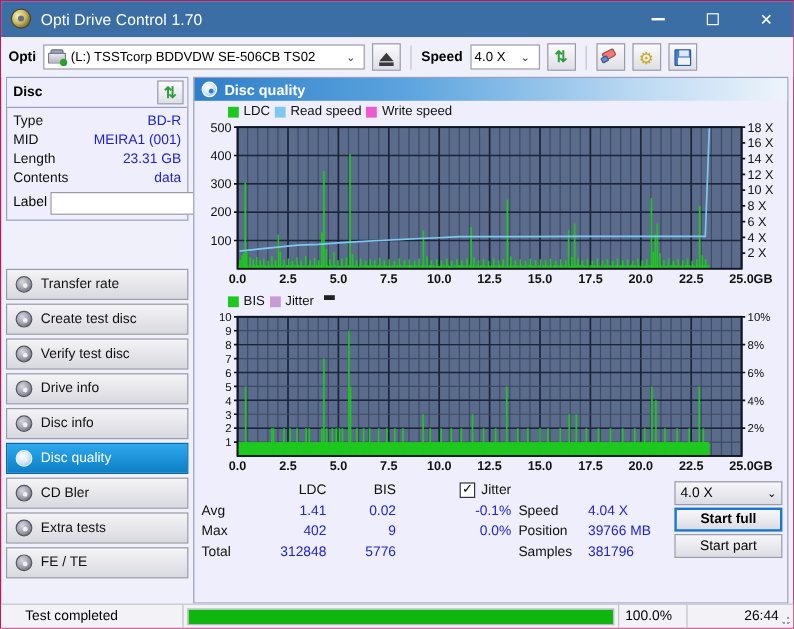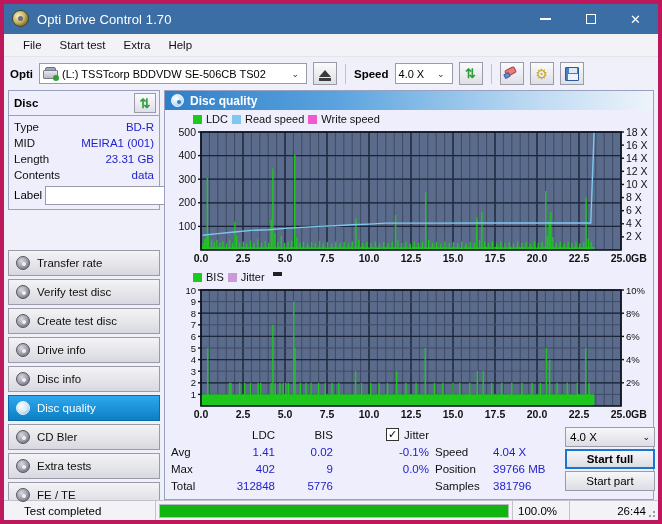--- a/index.html
+++ b/index.html
@@ -6,21 +6,21 @@
   html, body { margin:0; padding:0; }
   body {
     width: 662px; height: 524px;
     font-family: "Liberation Sans", sans-serif;
     font-size: 11px;
     background: #f0f0f5;
     overflow: hidden;
   }
   .window {
     width:662px; height:524px;
-    border:4px solid #be185d;
+    border:1px solid #be185d;
     background:#eff0fa;
     position:relative;
     display:flex; flex-direction:column;
   }
   
   .titlebar {
     height:30px; background:#3b6ea5;
     display:flex; align-items:center;
     flex:0 0 30px;
   }
@@ -200,26 +200,20 @@
       <div class="winbtn">
           <div class="mn"></div>
         </div>
       <div class="winbtn">
           <div class="sq"></div>
         </div>
       <div class="winbtn close">✕</div>
     </div>
   </div>
 
-  <div class="menubar">
-    <div class="menuitem">File</div>
-    <div class="menuitem">Start test</div>
-    <div class="menuitem">Extra</div>
-    <div class="menuitem">Help</div>
-  </div>
 
   <div class="drivebar">
     <div class="lbl-bold">Opti</div>
     <div class="combo drive-combo">
       <span class="drive-ico">
         <span class="top"></span>
           <span class="body"></span>
           <span class="grn"></span>
       </span>
       <span>(L:) TSSTcorp BDDVDW SE-506CB TS02</span>
@@ -290,25 +284,25 @@
         </div>
       </div>
 
       <div class="navlist">
         <div class="navbtn">
           <span class="nav-ico"></span>
           <span>Transfer rate</span>
         </div>
         <div class="navbtn">
           <span class="nav-ico"></span>
-          <span>Verify test disc</span>
+          <span>Create test disc</span>
         </div>
         <div class="navbtn">
           <span class="nav-ico"></span>
-          <span>Create test disc</span>
+          <span>Verify test disc</span>
         </div>
         <div class="navbtn">
           <span class="nav-ico"></span>
           <span>Drive info</span>
         </div>
         <div class="navbtn">
           <span class="nav-ico"></span>
           <span>Disc info</span>
         </div>
         <div class="navbtn active">

